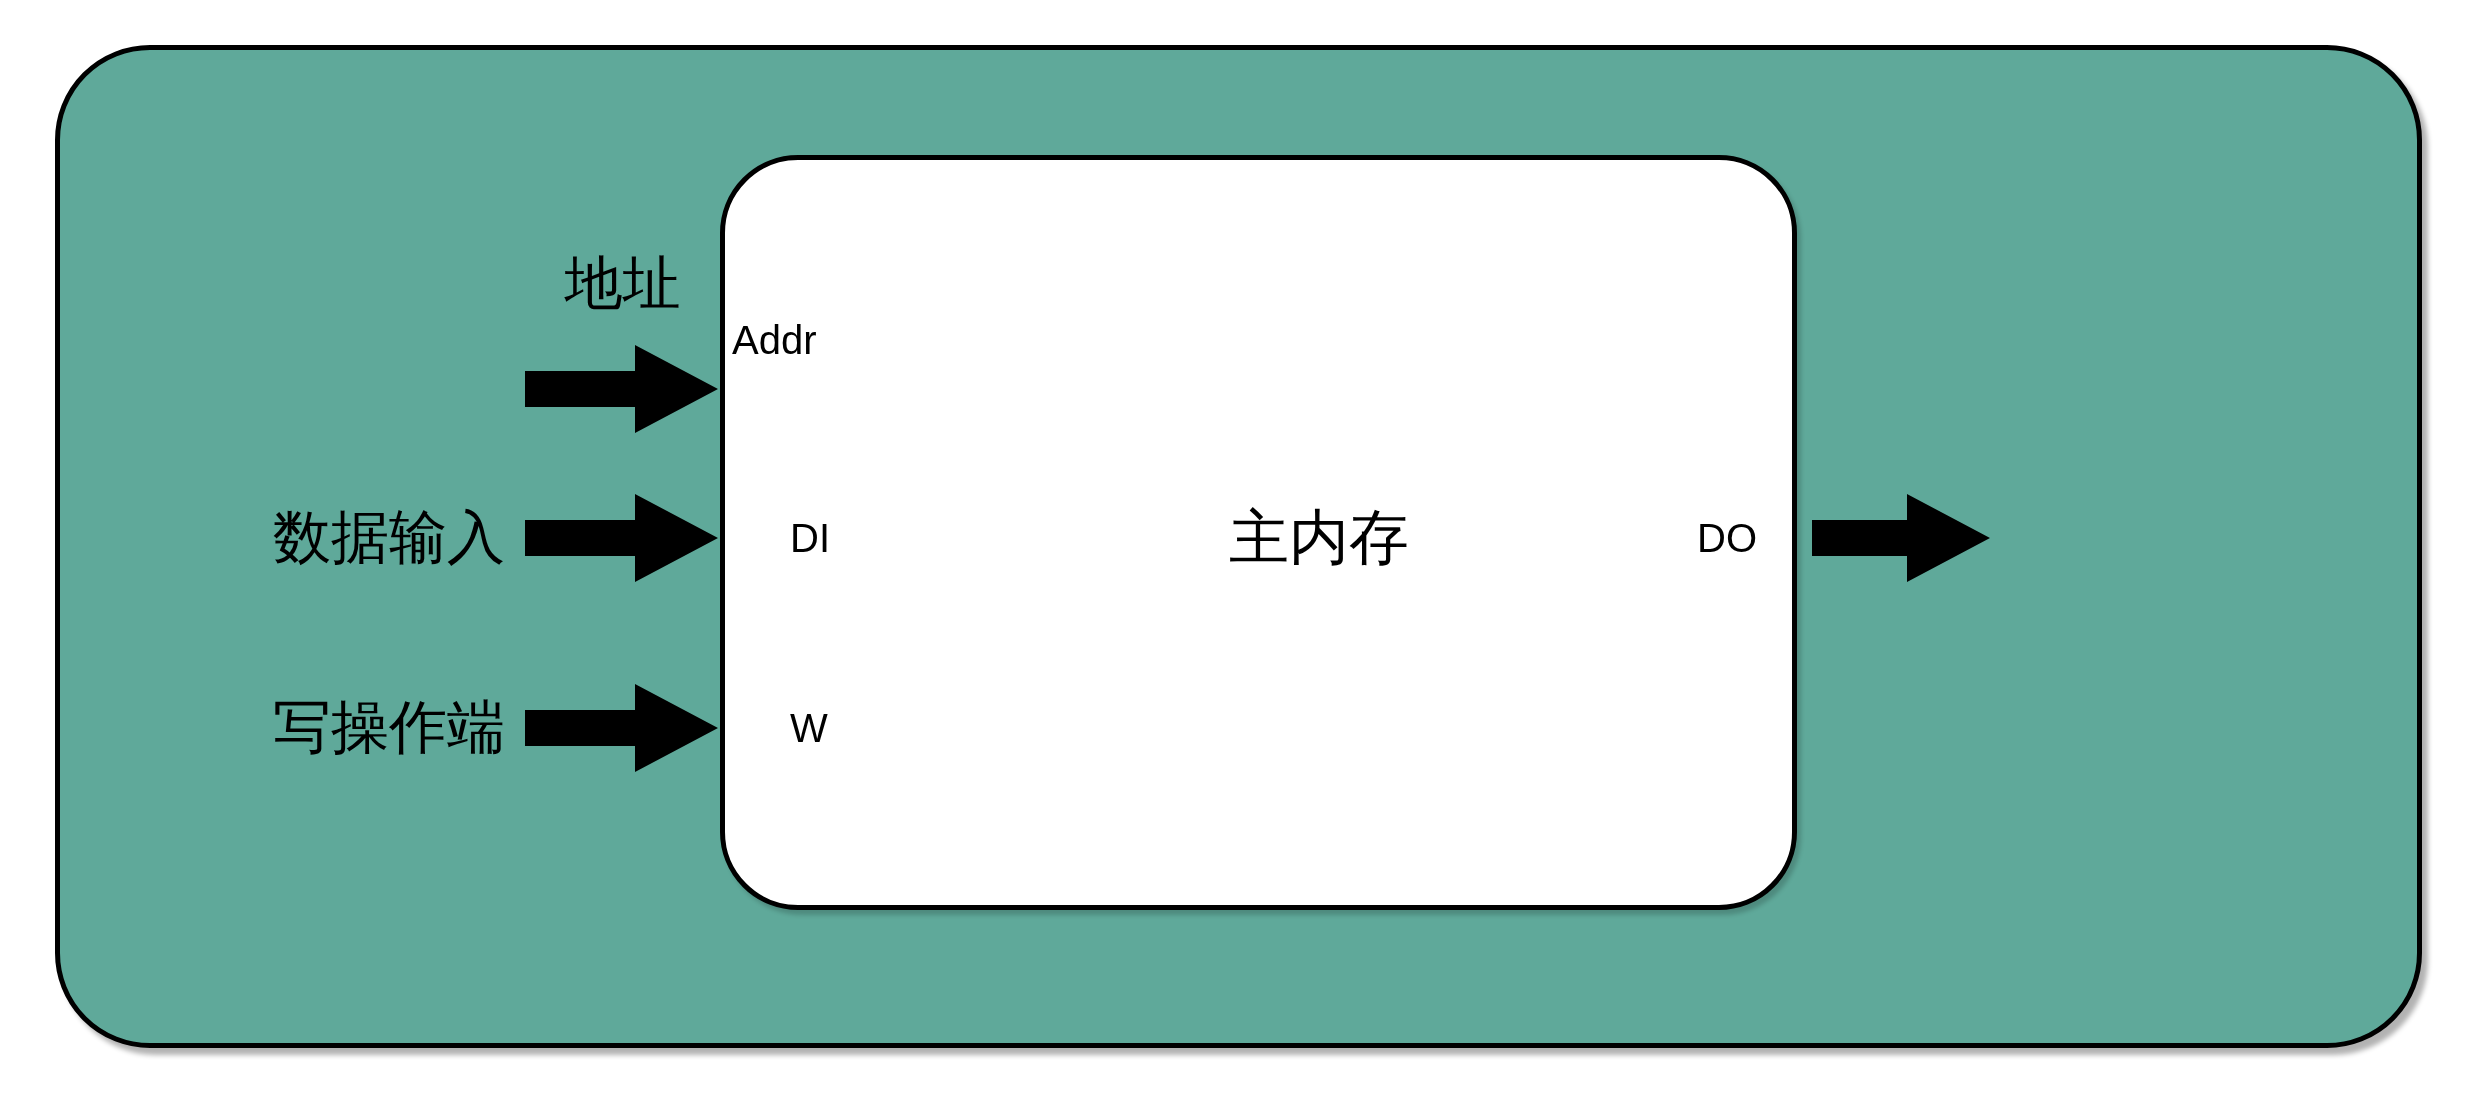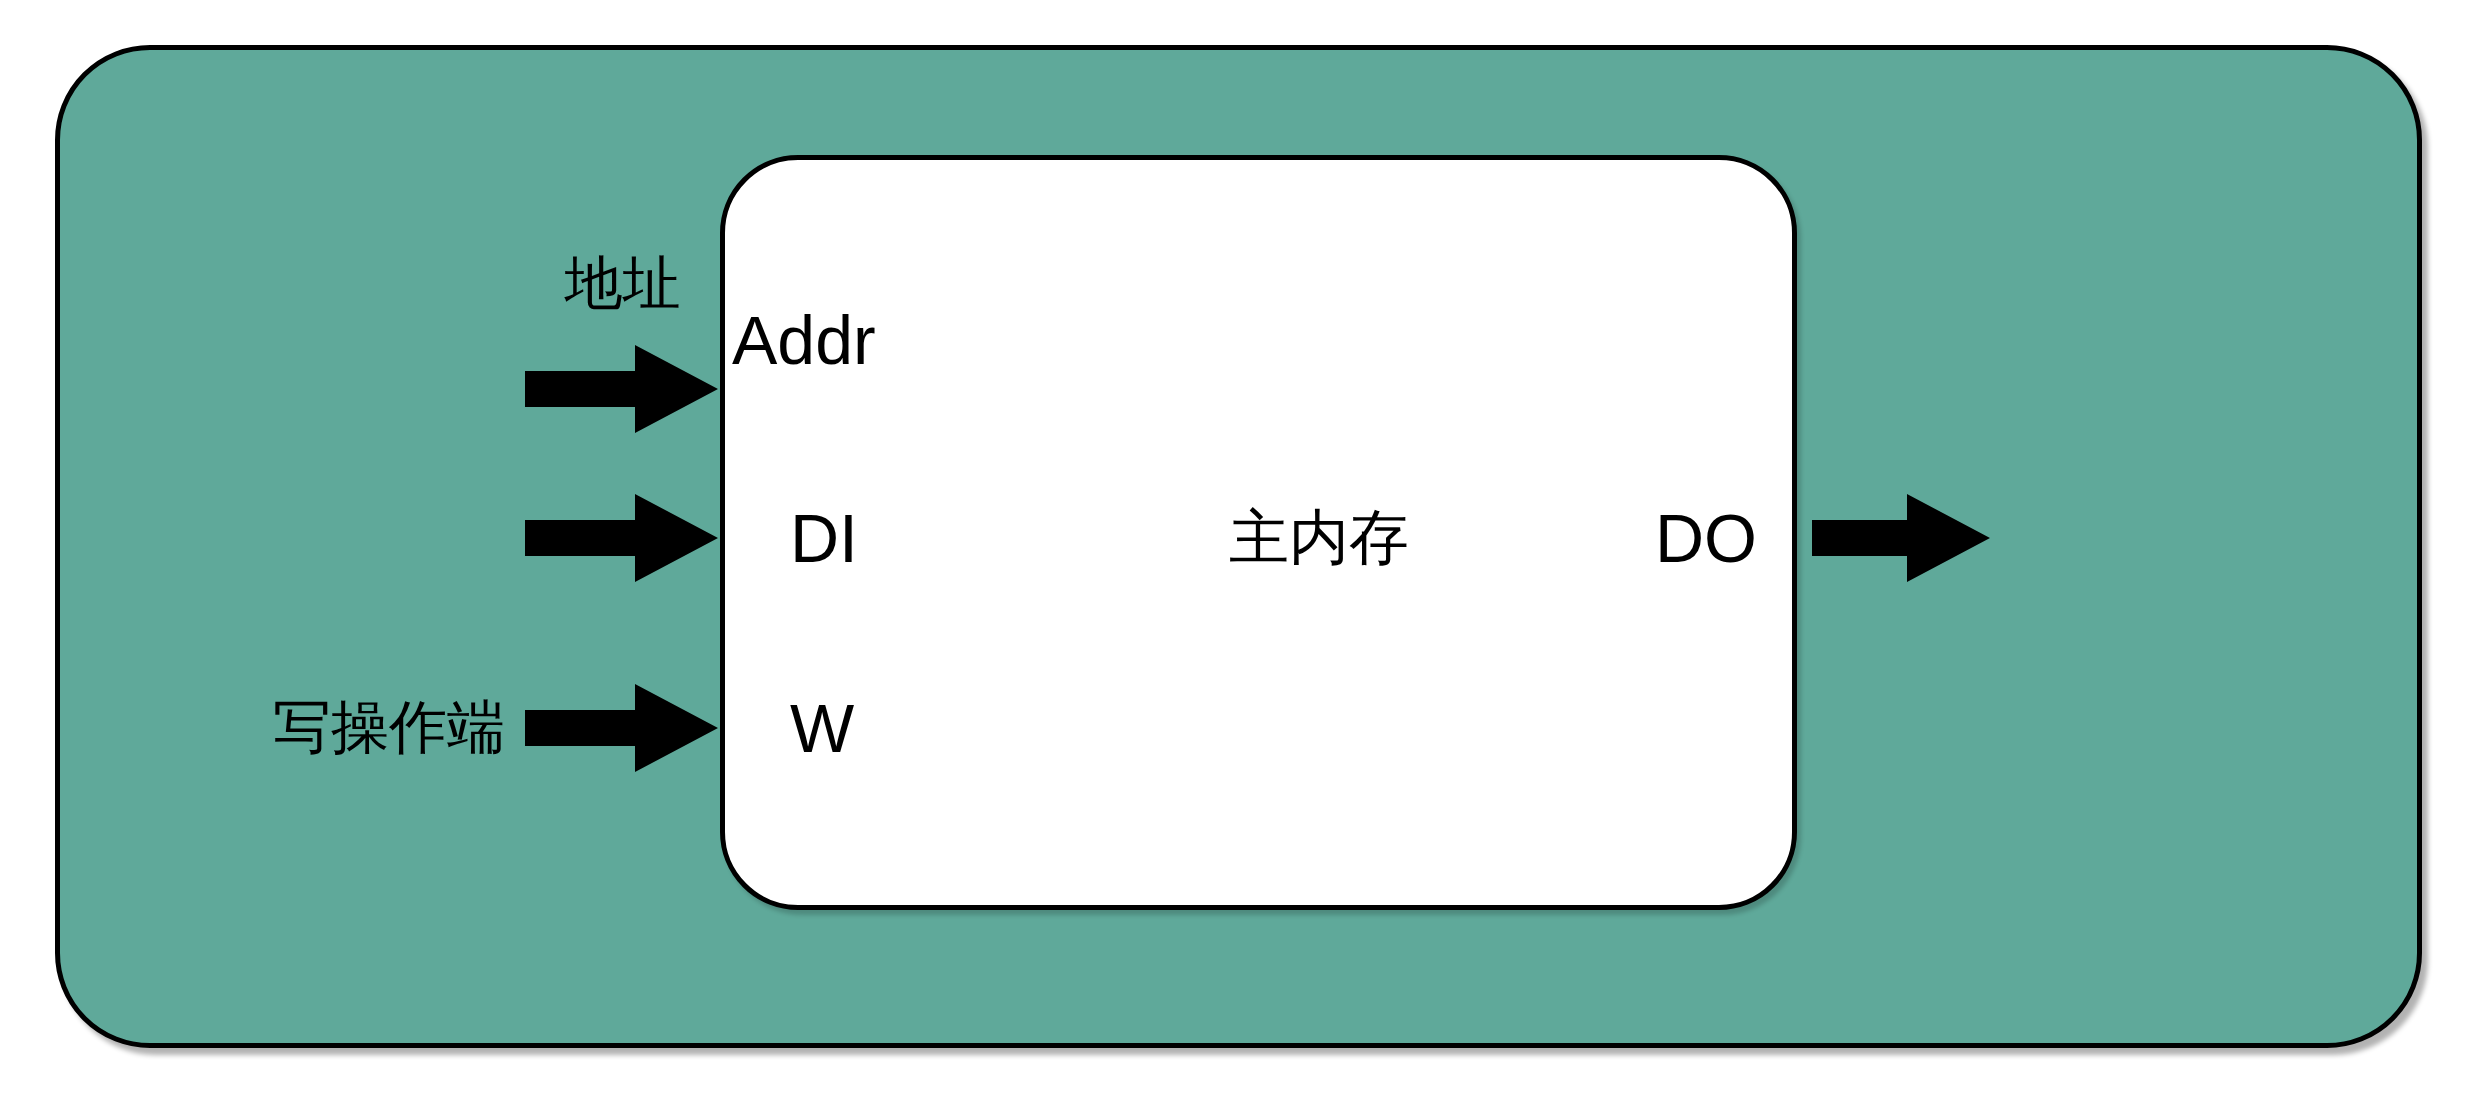--- a/index.html
+++ b/index.html
@@ -69,21 +69,21 @@
     transform: translateY(-50%);
     white-space: nowrap;
   }
   .io-label {
     font-size: 58px;
   }
   .arrow-icon svg { display: block; }
   .port-label {
     position: absolute;
     transform: translateY(-50%);
-    font-size: 68px;
+    font-size: 40px;
     white-space: nowrap;
     text-align: right;
   }
   .port-addr { left: 732px; top: 340px; }
   .port-di   { left: 790px; top: 538px; }
   .port-w    { left: 790px; top: 728px; }
   .port-do   { right: 725px; top: 538px; left: auto; }
 </style>
 </head>
 <body>
@@ -106,20 +106,21 @@
   <div class="input-row row-1">
     <span class="io-label">地址</span>
     <span class="arrow-icon">
       <svg width="195" height="92" viewBox="0 0 195 92">
         <polygon points="0,28 110,28 110,2 193,46 110,90 110,64 0,64" fill="#000"></polygon>
       </svg>
     </span>
   </div>
 
   <div class="input-row row-2">
+    <span class="io-label">数据输入</span>
     <span class="arrow-icon">
       <svg width="195" height="92" viewBox="0 0 195 92">
         <polygon points="0,28 110,28 110,2 193,46 110,90 110,64 0,64" fill="#000"></polygon>
       </svg>
     </span>
   </div>
 
   <div class="input-row row-3">
     <span class="io-label">写操作端</span>
     <span class="arrow-icon">

